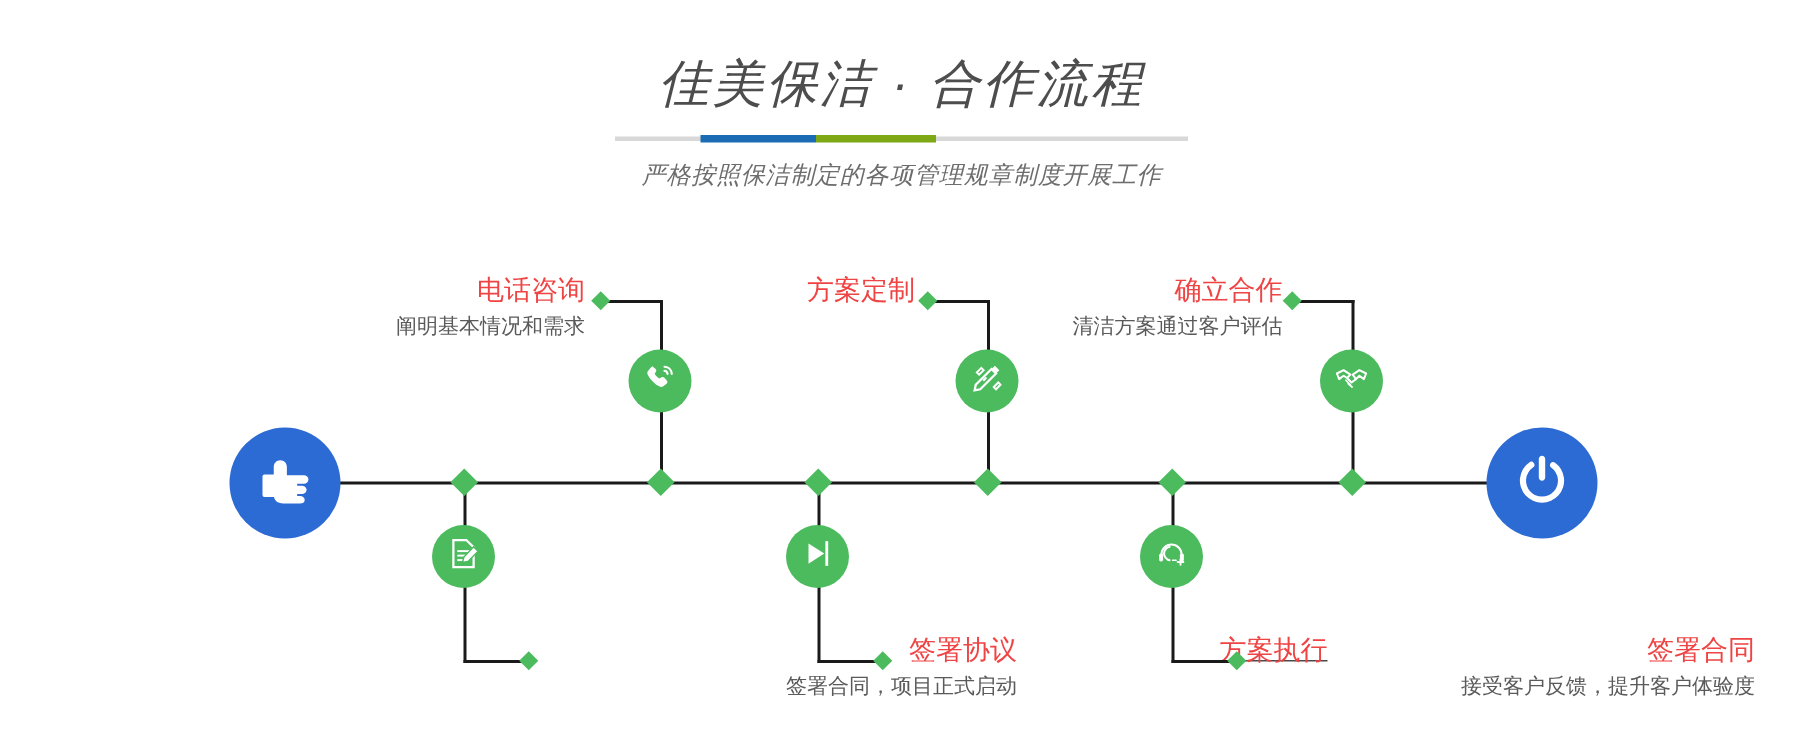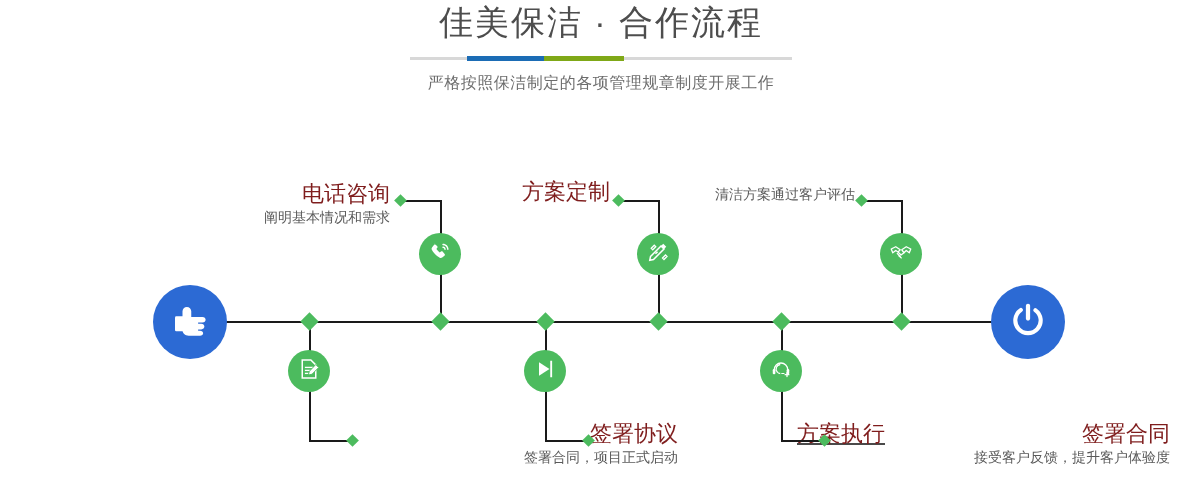--- a/index.html
+++ b/index.html
@@ -6,21 +6,21 @@
   html,body { width:1202px; height:502px; }
   body {
     background:#ffffff;
     font-family:"Liberation Sans","DejaVu Sans",sans-serif;
     color:#4a4a4a;
     overflow:hidden;
     position:relative;
   }
 
   
-  .header { width:100%; text-align:center; }
+  .header { width:100%; padding-top:34px; text-align:center;font-style:italic; }
   .title {
     font-size:34px;
     letter-spacing:2px;
     color:#4d4d4d;
     font-weight:400;
     line-height:44px;
   }
   .divider {
     width:382px;
     margin:13px auto 0;
@@ -81,21 +81,21 @@
     width:13px; height:13px;
     background:#4cbb5e;
     transform:rotate(45deg);
     z-index:4;
   }
 
   .vline { position:absolute; width:2px; background:#1a1a1a; z-index:1; }
   .hline { position:absolute; height:2px; background:#1a1a1a; z-index:1; }
 
   .lbl { position:absolute; white-space:nowrap; }
-  .lbl .t { font-size:22px; color:#7f1d1d; line-height:23px; }
+  .lbl .t { font-size:18px; color:#ef4444; line-height:23px; }
   .lbl .d { font-size:14px; color:#5a5a5a; line-height:21px; margin-top:2px; }
   .lbl.right-al { text-align:right; }
   .lbl.left-al  { text-align:right; }
 
   .lbl-dot {
     position:absolute;
     width:9px; height:9px;
     background:#4cbb5e;
     transform:rotate(45deg);
     z-index:4;
@@ -186,21 +186,21 @@
       <span>
         <svg viewBox="0 0 64 64" aria-hidden="true">
           <path d="M12 44 L40 16 L48 24 L20 52 L10 54 Z" fill="none" stroke="#ffffff" stroke-width="4"></path>
           <path d="M40 16 L46 10 L54 18 L48 24 Z" fill="#ffffff"></path>
           <path d="M44 48 L52 40 L56 44 L48 52 Z" fill="none" stroke="#ffffff" stroke-width="3.5"></path>
           <path d="M14 22 L22 14 L26 18 L18 26 Z" fill="none" stroke="#ffffff" stroke-width="3.5"></path>
           <rect x="26" y="30" width="4" height="8" transform="rotate(45 28 34)"></rect>
         </svg>
       </span>
     </div>
-    <div class="lbl right-al" style="left:320px; top:32px; width:290px;font-family:Liberation Mono, monospace;">
+    <div class="lbl right-al" style="left:320px; top:32px; width:290px;">
       <div class="t">方案定制</div>
     </div>
   </div>
 
   <div class="node">
     <div class="diamond" style="left:539px; top:165px;"></div>
     <div class="vline" style="left:545px; top:172px; height:120px;"></div>
     <div class="hline" style="left:545px; top:290px; width:43px;"></div>
     <div class="lbl-dot" style="left:584px; top:286px;"></div>
     <div class="circle" style="left:524px; top:200px;">
@@ -226,20 +226,21 @@
         <svg viewBox="0 0 64 64" aria-hidden="true">
           <path d="M6 24 L18 18 L30 26 L24 32 L18 28 L10 34 Z" fill="none" stroke="#ffffff" stroke-width="3.5" stroke-linejoin="round"></path>
           <path d="M58 24 L46 18 L34 26 L40 34 L46 28 L54 34 Z" fill="none" stroke="#ffffff" stroke-width="3.5" stroke-linejoin="round"></path>
           <path d="M24 32 L32 40 L40 34" fill="none" stroke="#ffffff" stroke-width="3.5" stroke-linejoin="round"></path>
           <path d="M22 36 L30 44" fill="none" stroke="#ffffff" stroke-width="3" stroke-linecap="round"></path>
           <path d="M26 42 L33 48" fill="none" stroke="#ffffff" stroke-width="3" stroke-linecap="round"></path>
         </svg>
       </span>
     </div>
     <div class="lbl right-al" style="left:565px; top:32px; width:290px;">
+      <div class="t">确立合作</div>
       <div class="d">清洁方案通过客户评估</div>
     </div>
   </div>
 
   <div class="node">
     <div class="diamond" style="left:775px; top:165px;"></div>
     <div class="vline" style="left:781px; top:172px; height:120px;"></div>
     <div class="hline" style="left:781px; top:290px; width:43px;"></div>
     <div class="lbl-dot" style="left:820px; top:286px;"></div>
     <div class="circle" style="left:760px; top:200px;">

